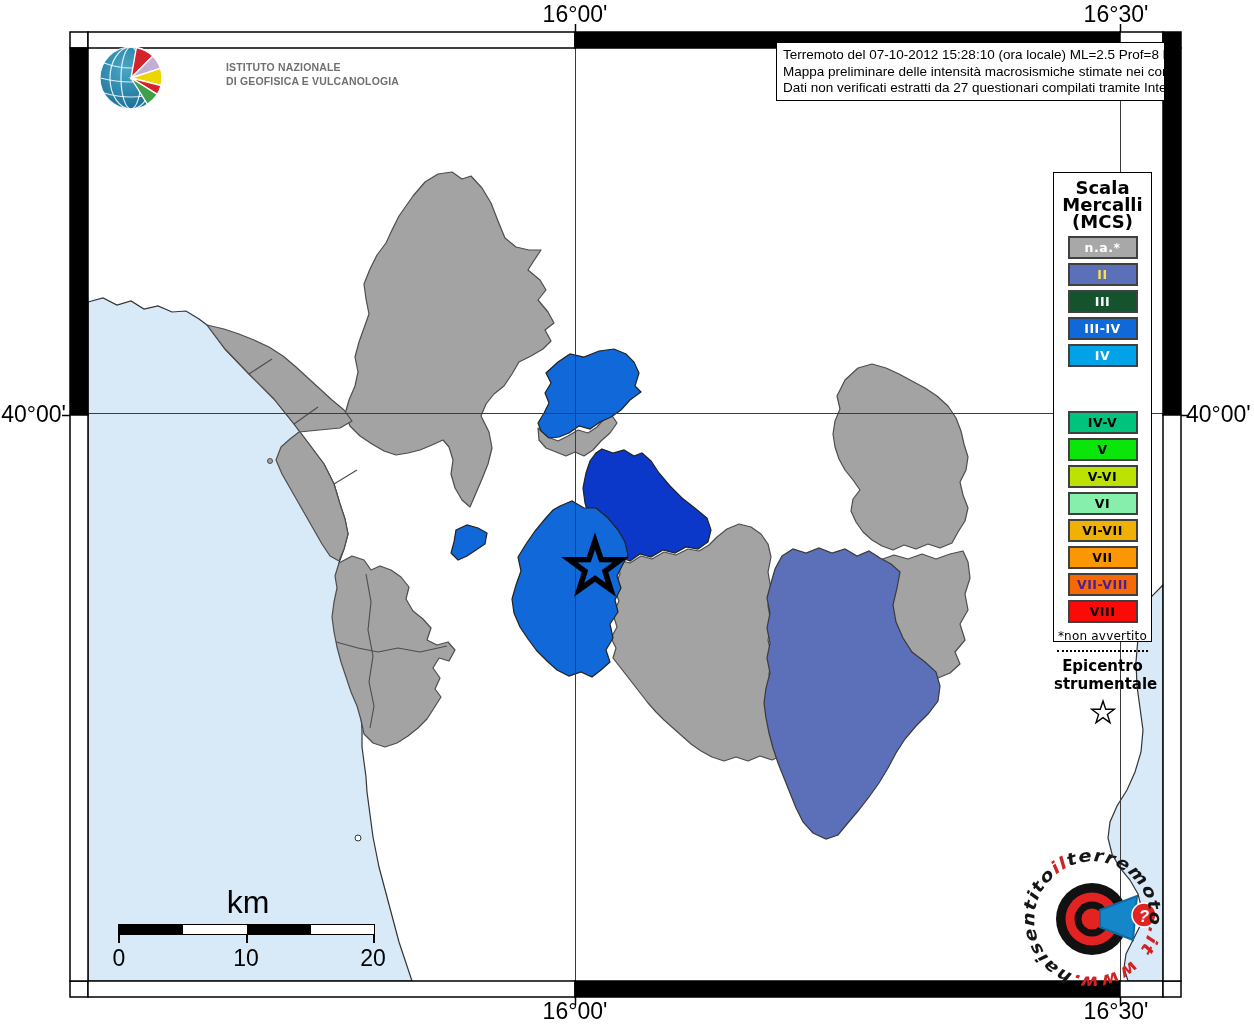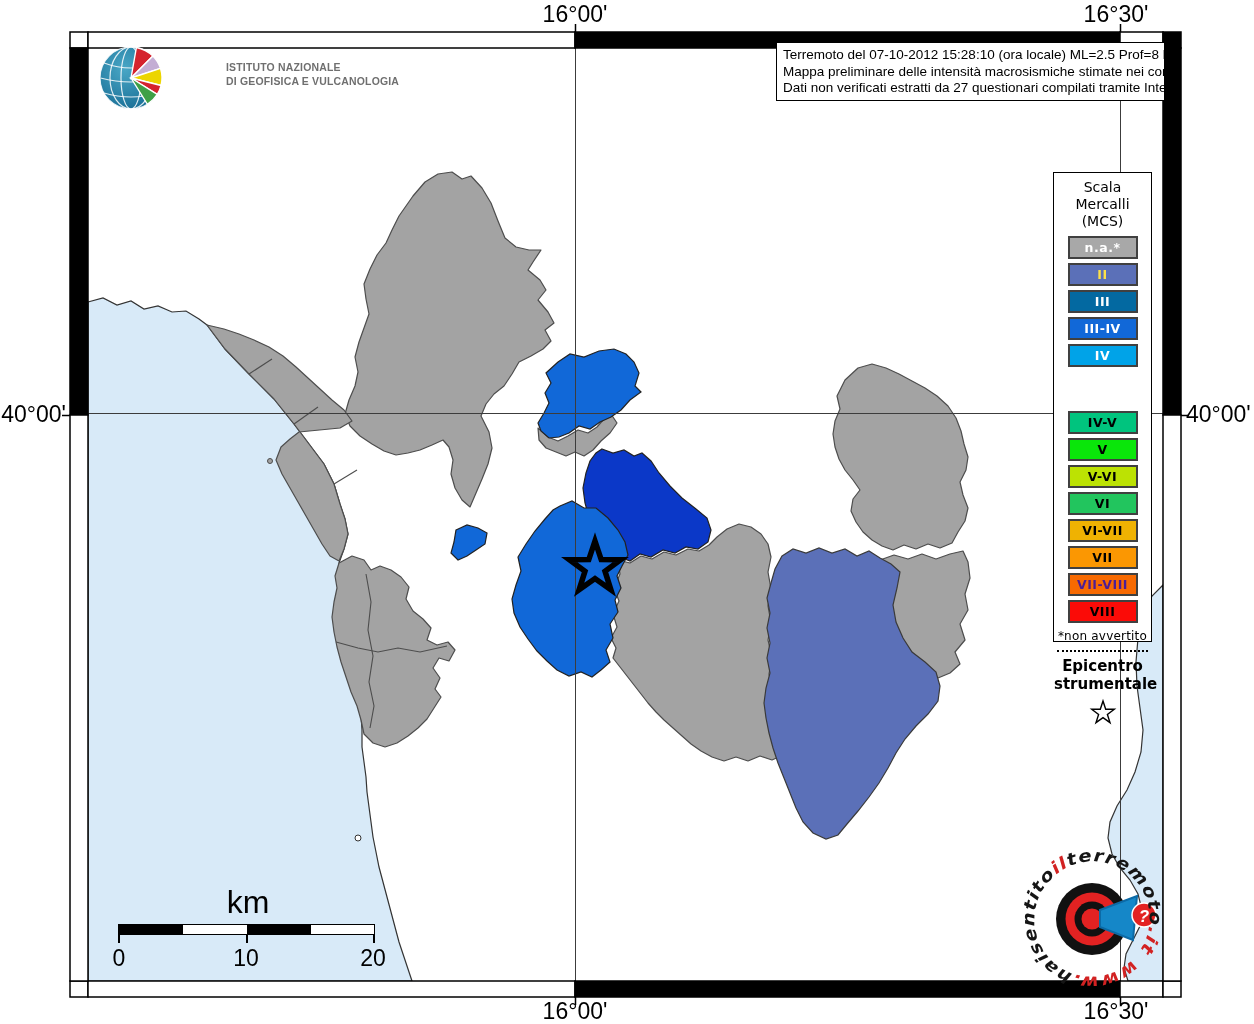--- a/index.html
+++ b/index.html
@@ -7,21 +7,21 @@
        font-family:"Liberation Sans",sans-serif;color:#000;}
   .abs{position:absolute;}
   
   .axis-label{font-size:23px;line-height:24px;white-space:nowrap;}
   
   #info-box{left:776px;top:42px;width:376px;background:#fff;border:1px solid #000;
             padding:4px 5px 3px 6px;font-size:13.5px;line-height:16.5px;white-space:nowrap;overflow:hidden;}
   
   #legend{left:1053px;top:172px;width:97px;height:468px;background:#fff;border:1px solid #000;
           font-family:"DejaVu Sans",sans-serif;text-align:center;}
-  .lg-title{font-size:14px;font-weight:normal;line-height:17px;margin-top:6px;}
+  .lg-title{font-size:18px;font-weight:bold;line-height:17px;margin-top:6px;}
   .lg-items{margin-top:6px;}
   .lg-swatch{width:66px;height:19px;line-height:19px;margin:0 auto 4px auto;border:2px solid #404040;
              font-size:12.5px;font-weight:bold;letter-spacing:.5px;}
   .lg-foot{font-size:12px;margin-top:6px;letter-spacing:.2px;}
   .lg-sep{border:none;border-top:2px dotted #000;margin:7px 3px 5px 3px;}
   .lg-epi{font-size:15px;font-weight:bold;line-height:18px;}
   .lg-star{margin-top:4px;}
   
   #ingv-text{left:226px;top:61px;font-size:11px;font-weight:bold;line-height:13.5px;
              color:#6f6f6f;letter-spacing:.2px;transform:scaleX(.95);transform-origin:left top;white-space:nowrap;}
@@ -198,27 +198,27 @@
 
 <div class="abs" id="legend">
   <div class="lg-title">
     <div>Scala</div>
     <div>Mercalli</div>
     <div>(MCS)</div>
   </div>
   <div class="lg-items">
     <div class="lg-swatch" style="background-color: rgb(168, 168, 168); color: rgb(255, 255, 255);">n.a.*</div>
     <div class="lg-swatch" style="background-color: rgb(91, 112, 184); color: #fde047;">II</div>
-    <div class="lg-swatch" style="background-color: #0369a1; color: rgb(255, 255, 255);">III</div>
+    <div class="lg-swatch" style="background-color: #14532d; color: rgb(255, 255, 255);">III</div>
     <div class="lg-swatch" style="background-color: rgb(17, 104, 216); color: rgb(255, 255, 255);">III-IV</div>
     <div class="lg-swatch" style="background-color: rgb(0, 163, 232); color: rgb(255, 255, 255);">IV</div>
     <div class="lg-swatch" style="background-color: rgb(0, 196, 126); color: rgb(0, 0, 0); margin-top: 44px;">IV-V</div>
     <div class="lg-swatch" style="background-color: rgb(10, 230, 10); color: rgb(0, 0, 0);">V</div>
     <div class="lg-swatch" style="background-color: rgb(188, 226, 3); color: rgb(0, 0, 0);">V-VI</div>
-    <div class="lg-swatch" style="background-color: #22c55e; color: rgb(0, 0, 0);">VI</div>
+    <div class="lg-swatch" style="background-color: #86efac; color: rgb(0, 0, 0);">VI</div>
     <div class="lg-swatch" style="background-color: rgb(239, 178, 2); color: rgb(0, 0, 0);">VI-VII</div>
     <div class="lg-swatch" style="background-color: rgb(251, 151, 2); color: rgb(0, 0, 0);">VII</div>
     <div class="lg-swatch" style="background-color: rgb(247, 106, 2); color: #4c1d95;">VII-VIII</div>
     <div class="lg-swatch" style="background-color: rgb(251, 11, 7); color: rgb(0, 0, 0);">VIII</div>
   </div>
   <div class="lg-foot">*non avvertito</div>
   <hr class="lg-sep">
   <div class="lg-epi">
     <div>Epicentro</div>
     <div>strumentale</div>

